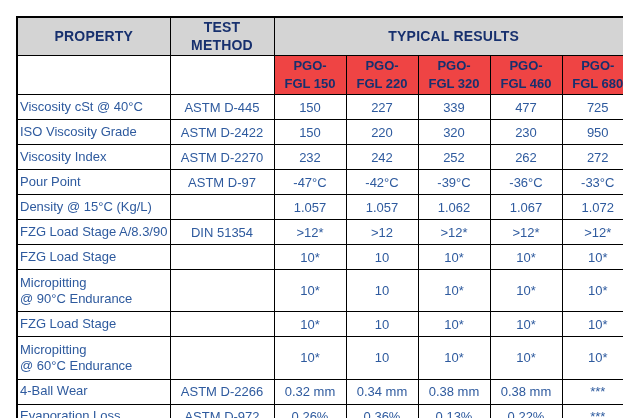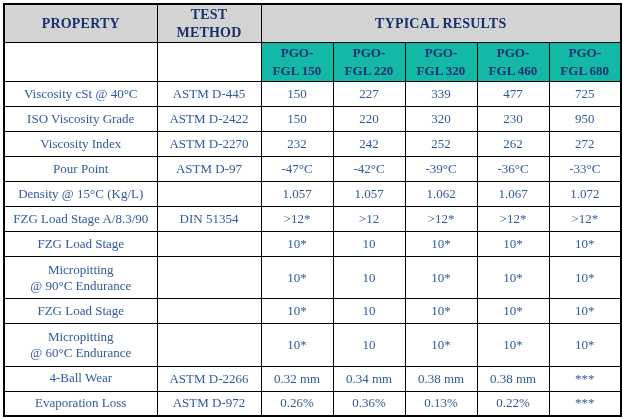--- a/index.html
+++ b/index.html
@@ -1,23 +1,23 @@
 <!DOCTYPE html>
 <html><head>
 <meta charset="utf-8">
 <style>
   html, body { margin: 0; padding: 0; background: #ffffff; }
   .page {
     position: relative;
     width: 623px;
     height: 418px;
     background: #ffffff;
-    font-family: Liberation Serif, serif;
+    font-family: Liberation Sans, sans-serif;
     box-sizing: border-box;
-    padding: 3px;
+    padding: 16px;
   }
   table.spec {
     border-collapse: collapse;
     width: 619px;
     height: 414px;
     table-layout: fixed;
     border: 2px solid #000000;
   }
   table.spec th, table.spec td {
     border: 1px solid #000000;
@@ -41,29 +41,29 @@
     color: #17306e;
     font-weight: bold;
     font-size: 13px;
     text-align: center;
     vertical-align: middle;
     height: 36px;
     white-space: pre-line;
     line-height: 1.4;
     background: #ffffff;
   }
-  tr.subhdr th.product { background: #14b8a6; }
+  tr.subhdr th.product { background: #ef4444; }
   td {
     color: #2e5a9e;
     font-size: 13px;
     vertical-align: middle;
     height: 21px;
   }
   td.prop {
-    text-align: center;
+    text-align: left;
     padding-left: 6px;
     white-space: pre-line;
     line-height: 1.25;
   }
   td.method, td.val { text-align: center; }
 </style>
 </head>
 <body>
 
 <div class="page">

